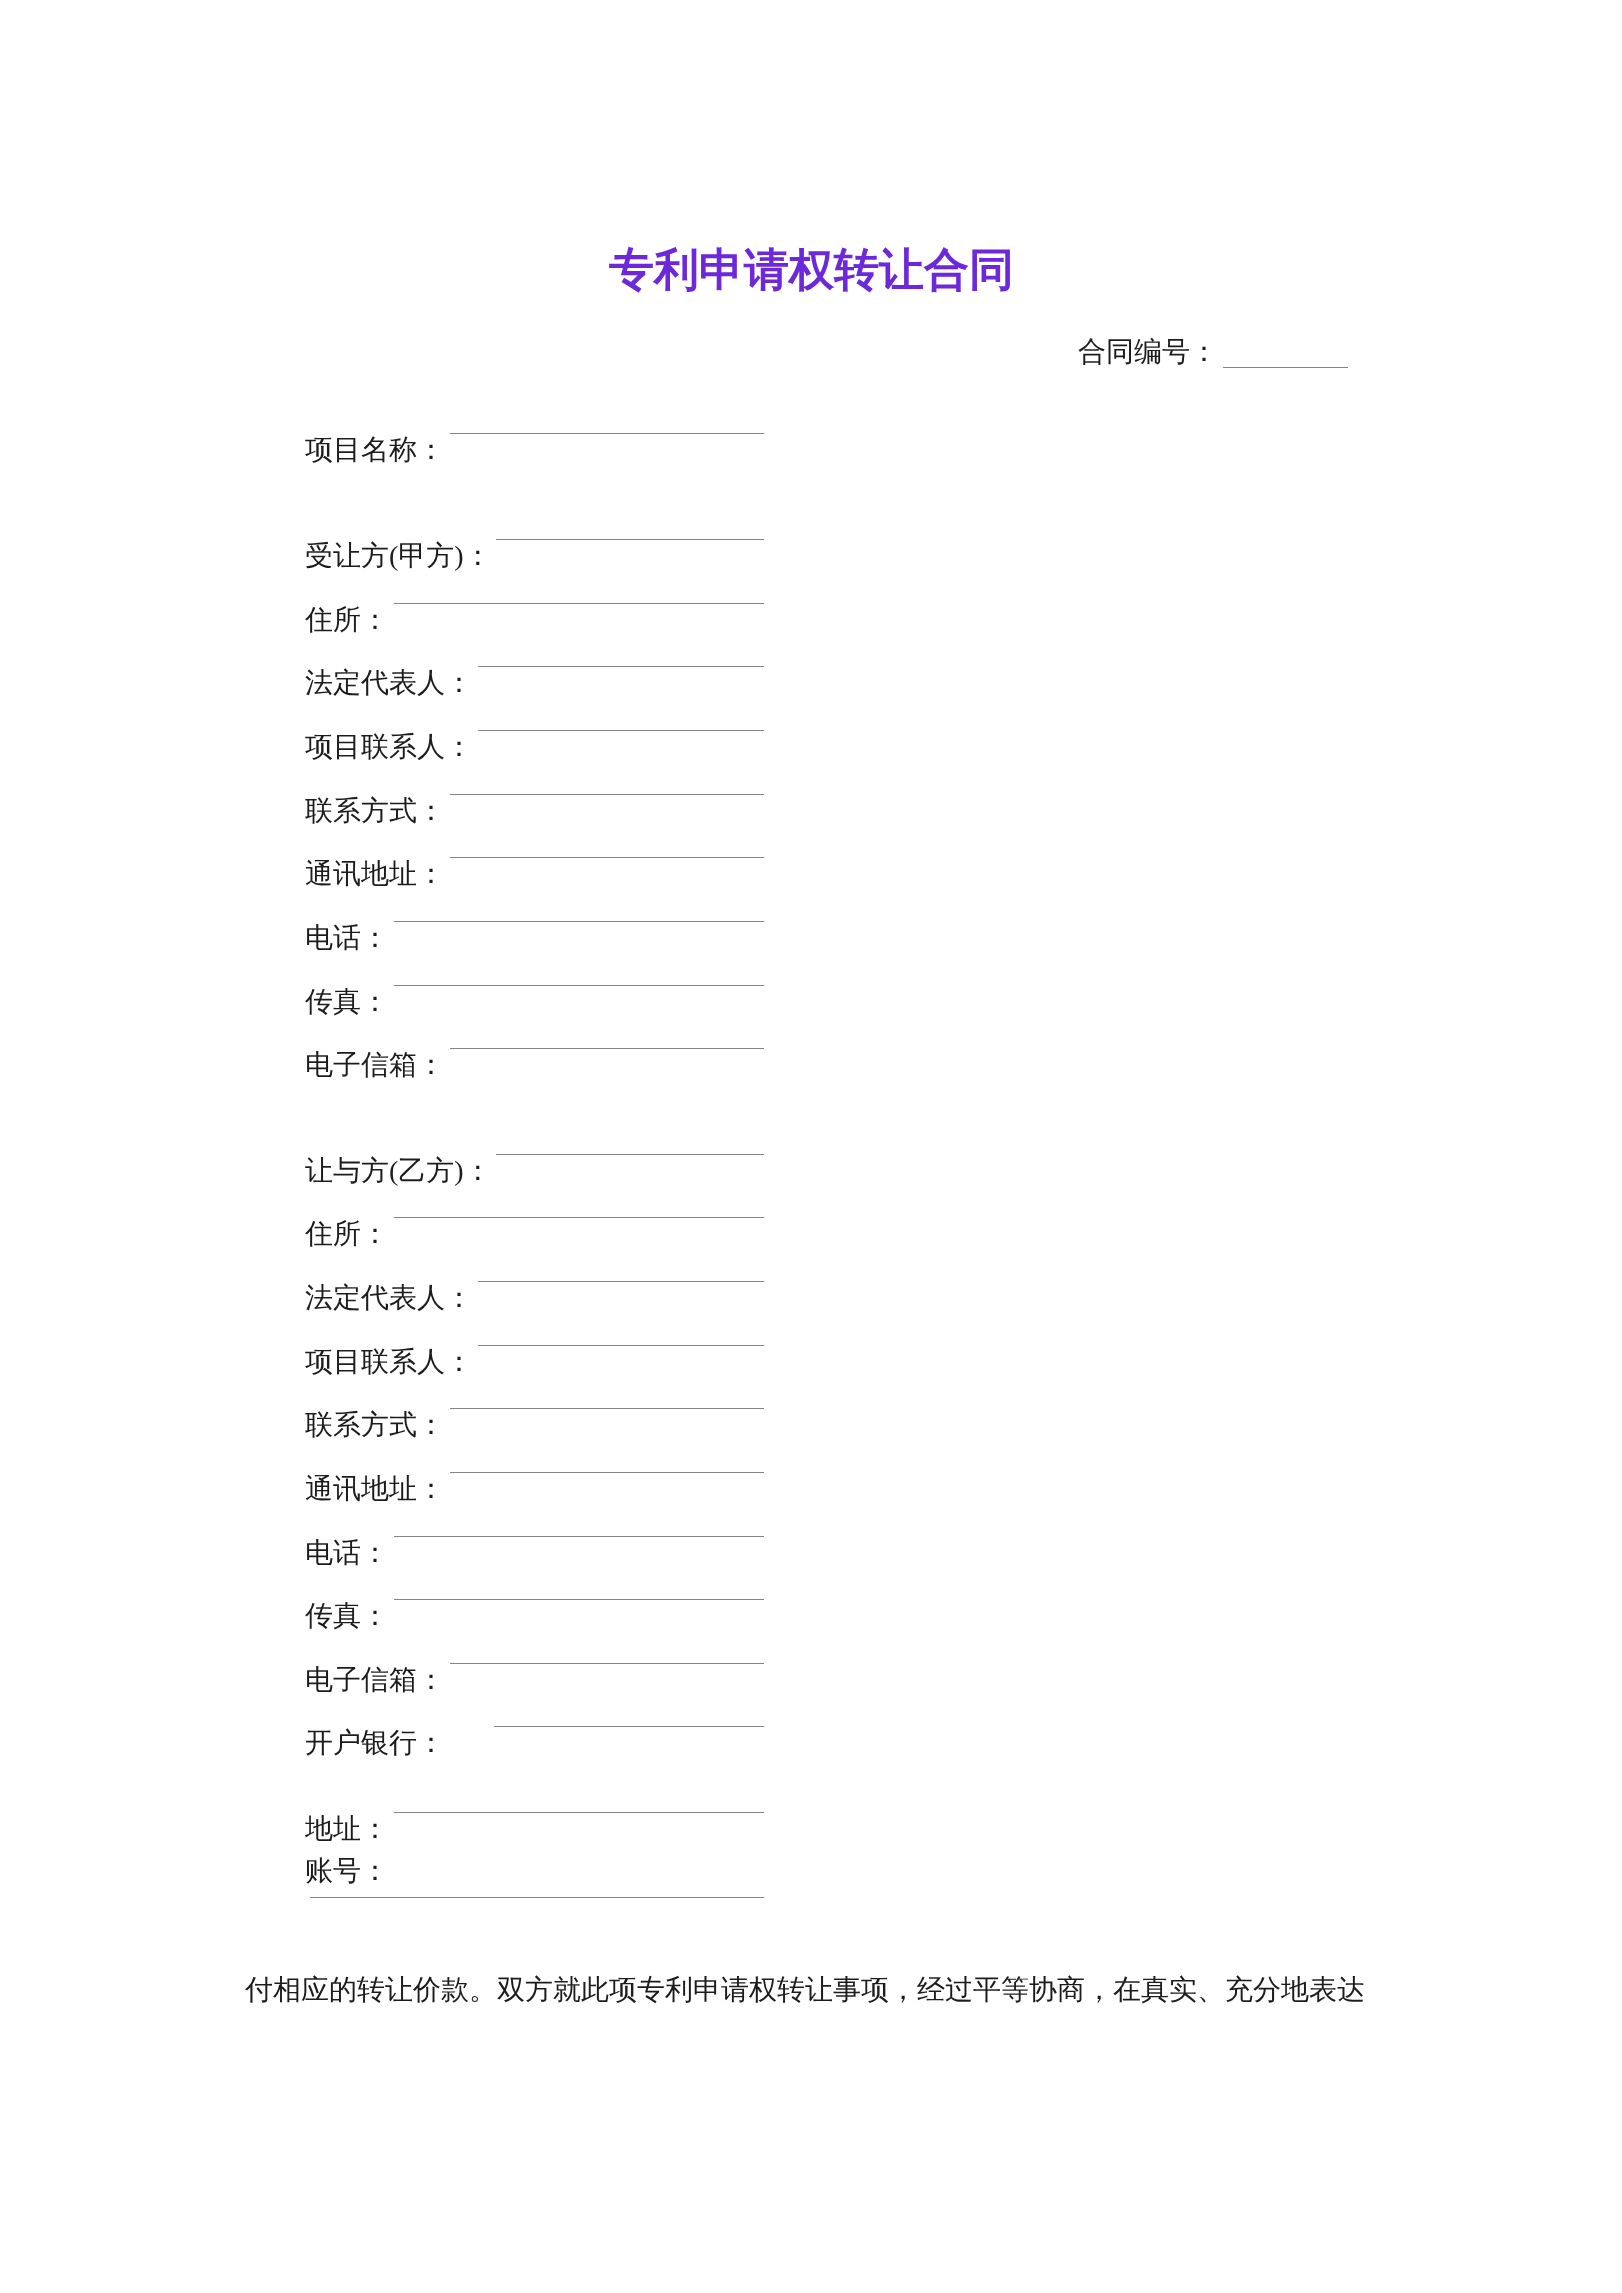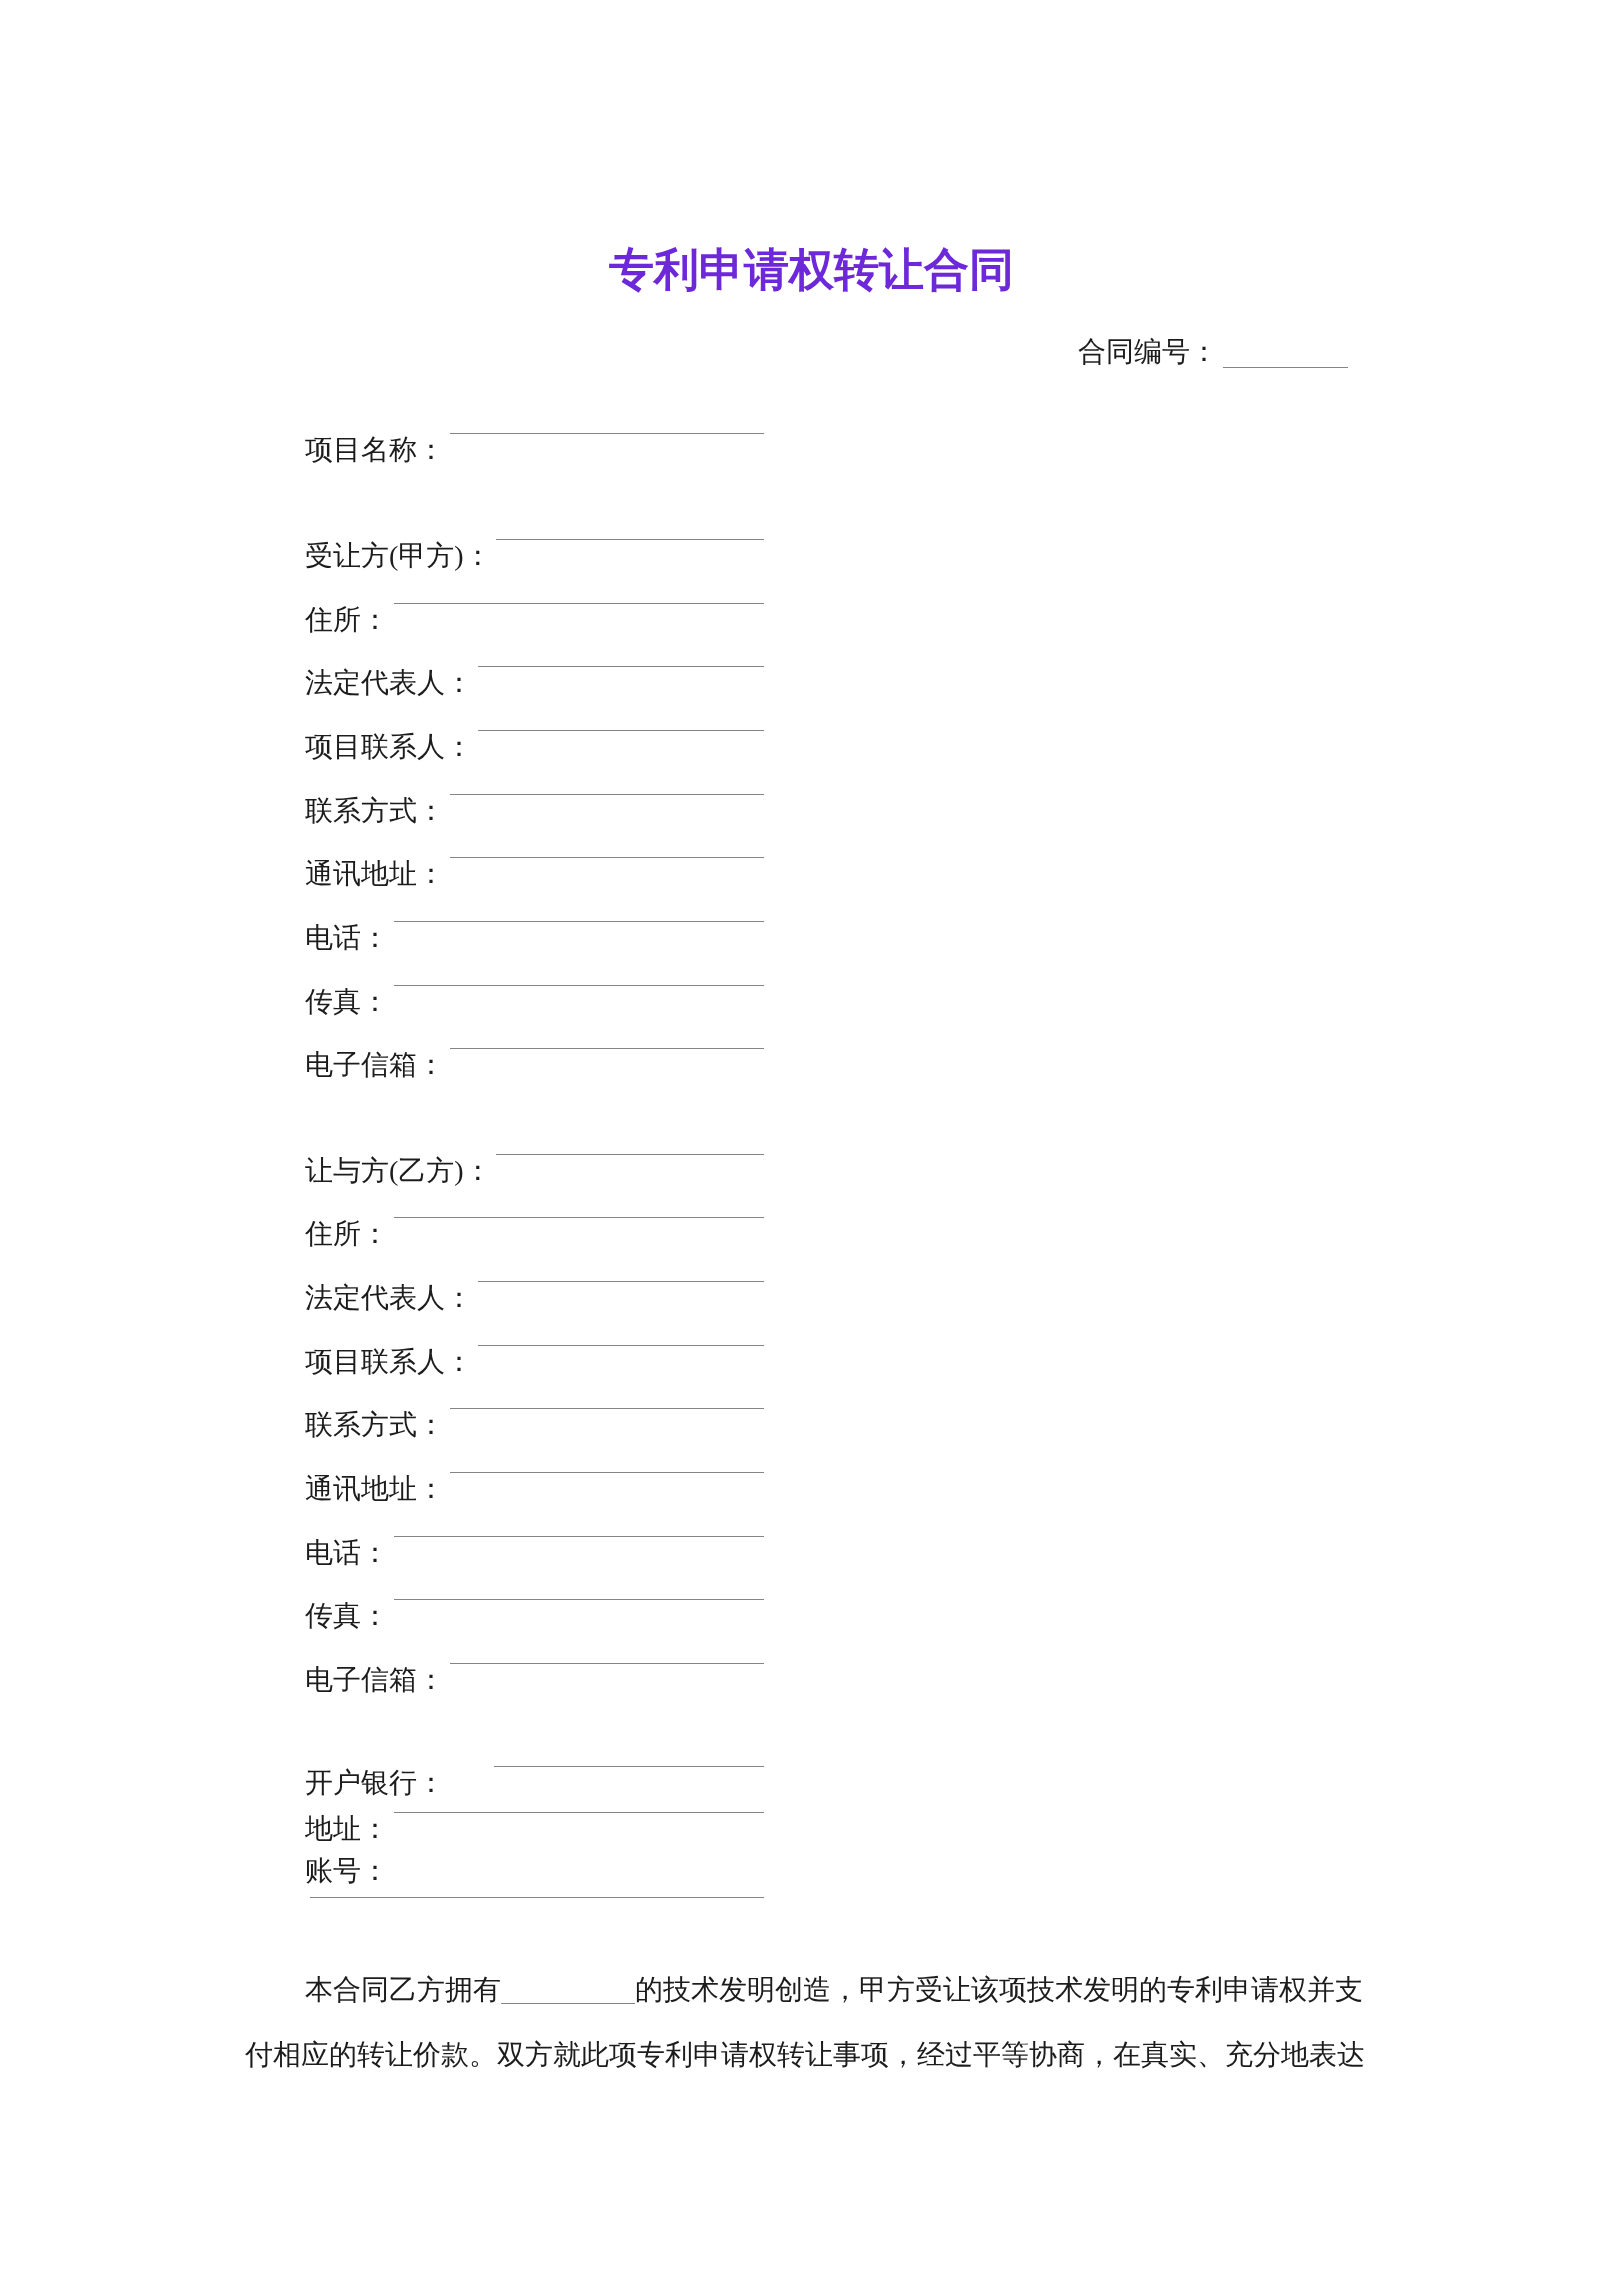--- a/index.html
+++ b/index.html
@@ -164,33 +164,32 @@
         <span class="fill"></span>
       </div>
       <div class="frow" style="top: 1599px;">
         <span class="flabel">传真：</span>
         <span class="fill"></span>
       </div>
       <div class="frow" style="top: 1663px;">
         <span class="flabel">电子信箱：</span>
         <span class="fill"></span>
       </div>
-      <div class="frow" style="top: 1766px; gap: 44px;">
+      <div class="frow" style="top: 1726px; gap: 44px;">
         <span class="flabel">开户银行：</span>
         <span class="fill"></span>
       </div>
       <div class="frow" style="top: 1812px;">
         <span class="flabel">地址：</span>
         <span class="fill"></span>
       </div>
       <div class="frow" style="top: 1854px; flex-direction: column;">
         <span class="flabel">账号：</span>
         <span class="fill"></span>
       </div>
     </div>
 
   <div class="para">
-    <div class="pline indent"><span>本合同乙方拥有</span><span class="inline-blank"></span><span>的技术发明创造，甲方受让该项技术发明的专利申请权并支</span></div>
     <div class="pline">付相应的转让价款。双方就此项专利申请权转让事项，经过平等协商，在真实、充分地表达</div>
   </div>
 
 </div>
 
 
 </body></html>

